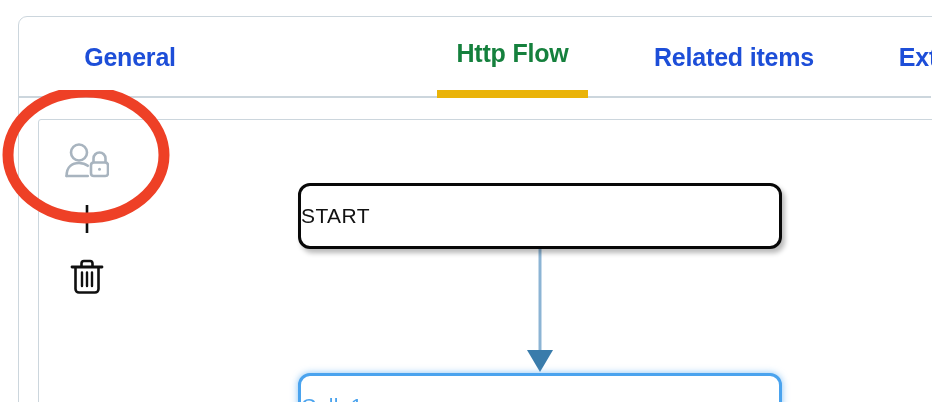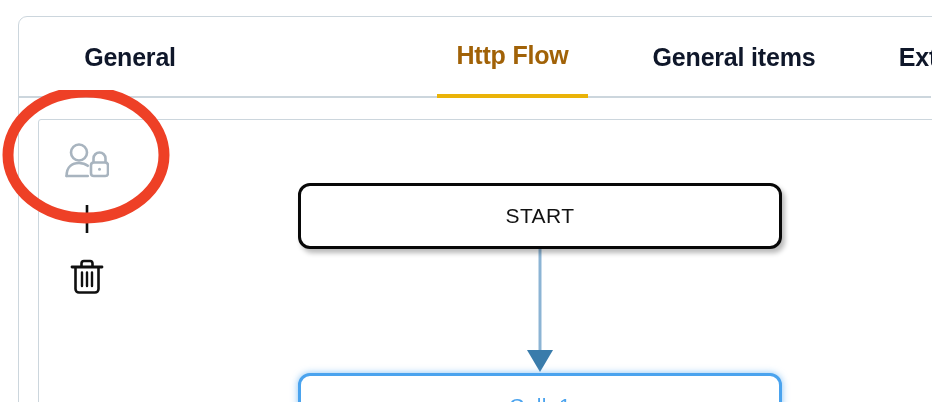--- a/index.html
+++ b/index.html
@@ -41,29 +41,29 @@
   }
   .tab {
     position: absolute;
     top: 0;
     height: 81px;
     display: flex;
     align-items: center;
     justify-content: center;
     font-size: 25px;
     font-weight: bold;
-    color: #0f172a;
+    color: #1d4ed8;
     letter-spacing: -0.2px;
     white-space: nowrap;
     cursor: pointer;
     box-sizing: border-box;
   }
   .tab.active {
-    color: #a16207;
-    border-bottom: 4px solid #eab308;
+    color: #15803d;
+    border-bottom: 8px solid #eab308;
   }
 
   
   #inner-panel {
     position: absolute;
     left: 38px;
     top: 119px;
     width: 900px;
     height: 300px;
     background: #ffffff;
@@ -87,21 +87,20 @@
     justify-content: center;
     cursor: pointer;
   }
   #tool-person-lock { margin-bottom: 4px; }
   #tool-add { margin-bottom: 4px; }
   .node {
     position: absolute;
     box-sizing: border-box;
     display: flex;
     align-items: center;
-    justify-content: center;
     pointer-events: auto;
     cursor: pointer;
     background: #ffffff;
   }
   #node-start {
     left: 298px;
     top: 183px;
     width: 484px;
     height: 66px;
     border: 3px solid #080808;
@@ -136,21 +135,21 @@
   }
 </style>
 </head>
 <body>
 
 <div id="outer-card"></div>
 
 <div id="tab-bar">
   <div class="tab" id="tab-0" style="left: 33px; width: 156px;">General</div>
   <div class="tab active" id="tab-2" style="left: 418px; width: 151px;">Http Flow</div>
-  <div class="tab" id="tab-3" style="left: 605px; width: 220px;">General items</div>
+  <div class="tab" id="tab-3" style="left: 605px; width: 220px;">Related items</div>
   <div class="tab" id="tab-4" style="left: 864px; width: 70px;">Ext</div>
 </div>
 
 <div id="inner-panel"></div>
 
 <div id="toolbar">
 
   <div class="tool-btn" id="tool-person-lock">
     <svg width="44" height="38" viewBox="0 0 44 38">
       <circle cx="14" cy="10.5" r="8" fill="none" stroke="#a8b4bf" stroke-width="2.6"></circle>

